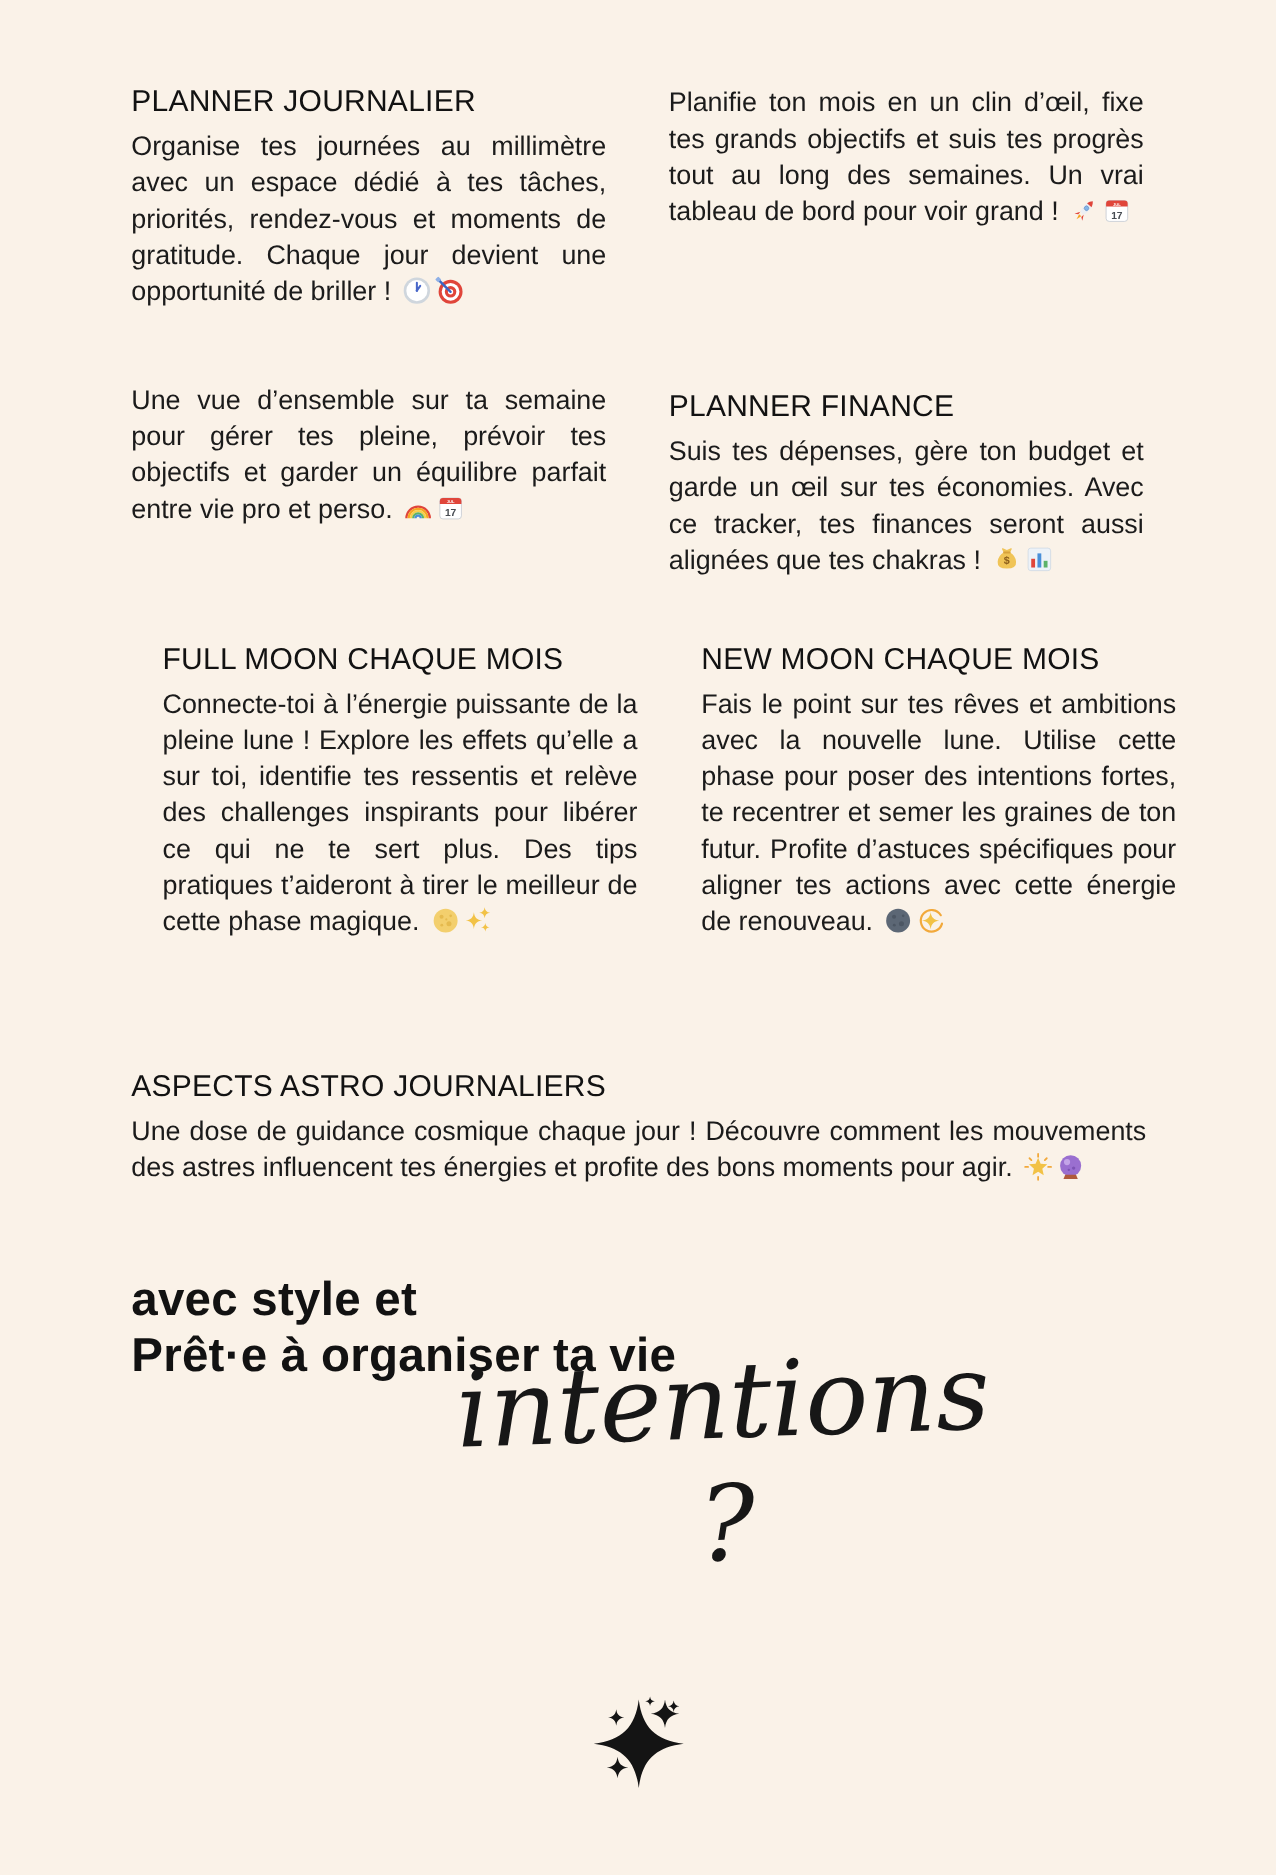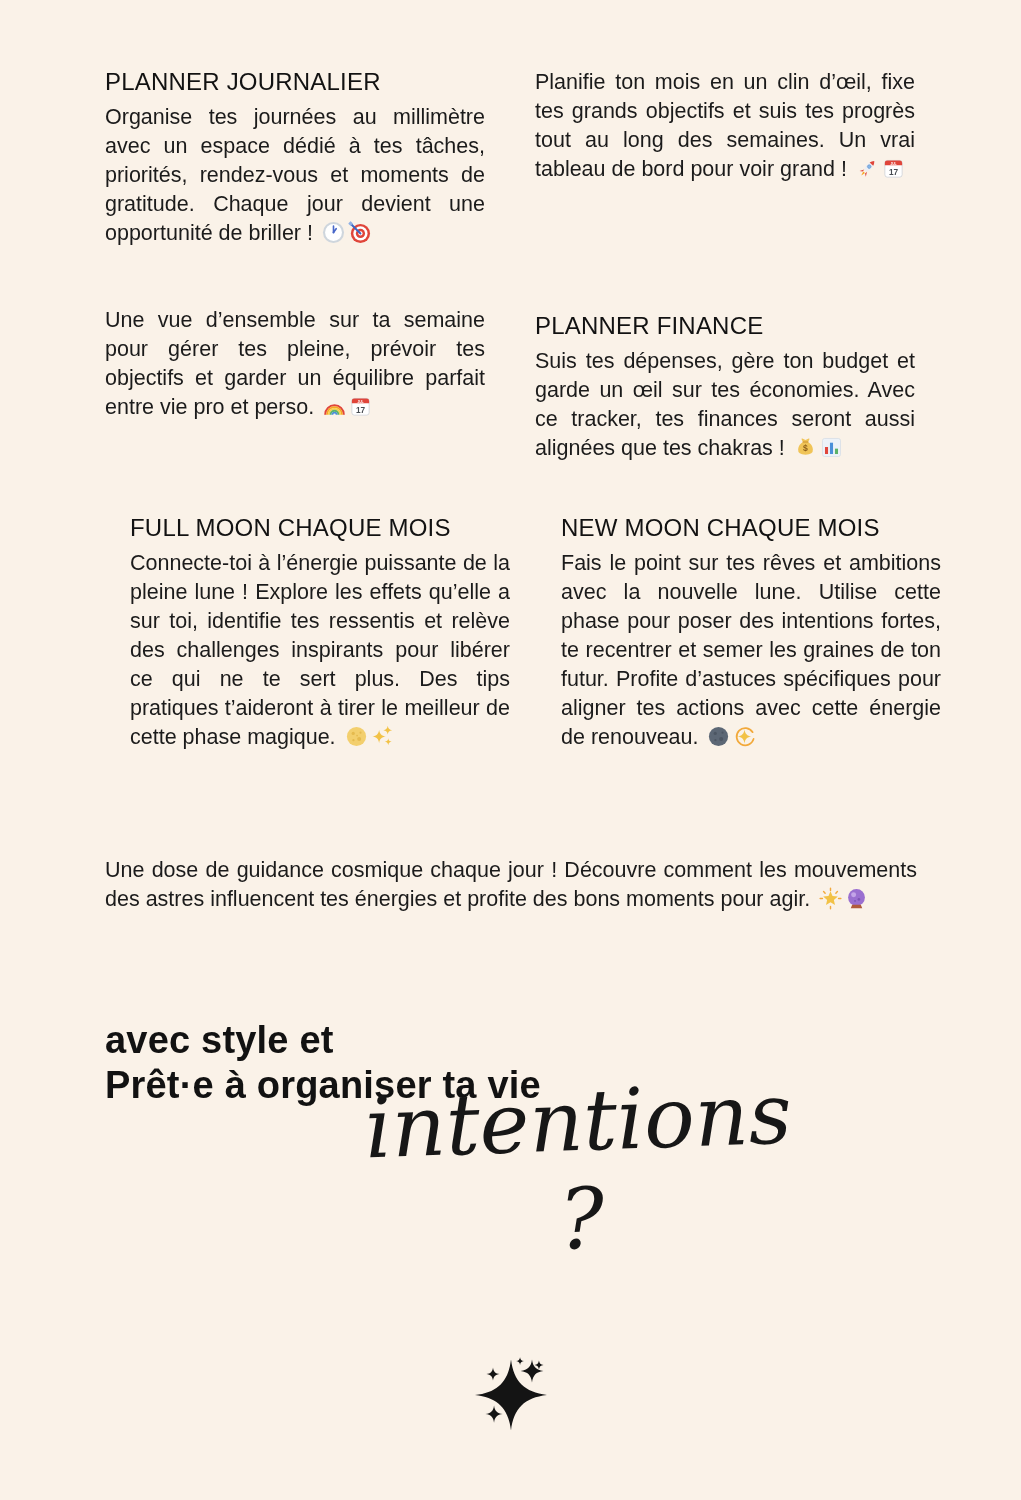--- a/index.html
+++ b/index.html
@@ -140,20 +140,21 @@
           <circle cx="16.2" cy="8" r="1.1" fill="#4c5663"></circle>
           <circle cx="8.8" cy="15.8" r="1.2" fill="#4c5663"></circle>
         </svg><svg class="emo" viewBox="0 0 24 24">
           <path d="M20.5 7.5 A9 9 0 1 0 21.5 14.5" fill="none" stroke="#f2a93b" stroke-width="1.8" stroke-linecap="round"></path>
           <path d="M12 0C12.9 7.5 16.5 11.1 24 12C16.5 12.9 12.9 16.5 12 24C11.1 16.5 7.5 12.9 0 12C7.5 11.1 11.1 7.5 12 0Z" transform="translate(4.8 4.8) scale(0.6)" fill="#f2c246"></path>
         </svg>
     </p>
   </div>
 
   <div class="sec full" style="left:105px; top:856px;">
+    <h3>ASPECTS ASTRO JOURNALIERS</h3>
     <p><span>Une dose de guidance cosmique chaque jour ! Découvre comment les mouvements des astres influencent tes énergies et profite des bons moments pour agir.</span>
       <svg class="emo" viewBox="0 0 24 24">
           <g stroke="#f2a93b" stroke-width="1.5" stroke-linecap="round" fill="none">
             <path d="M12 1.2 12 3.6M12 20.4 12 22.8M1.2 12 3.6 12M20.4 12 22.8 12M4.8 4.8 6.4 6.4M19.2 4.8 17.6 6.4"></path>
           </g>
           <path d="M12 4.4 14.1 9.4 19.6 9.9 15.5 13.5 16.7 18.9 12 16 7.3 18.9 8.5 13.5 4.4 9.9 9.9 9.4Z" fill="#f2c246"></path>
         </svg><svg class="emo" viewBox="0 0 24 24">
           <circle cx="12" cy="11" r="8.8" fill="#9a6fd0"></circle>
           <circle cx="9" cy="8" r="2.6" fill="#c3a4e8"></circle>
           <circle cx="14.5" cy="13" r="1.4" fill="#7d53b5"></circle>

